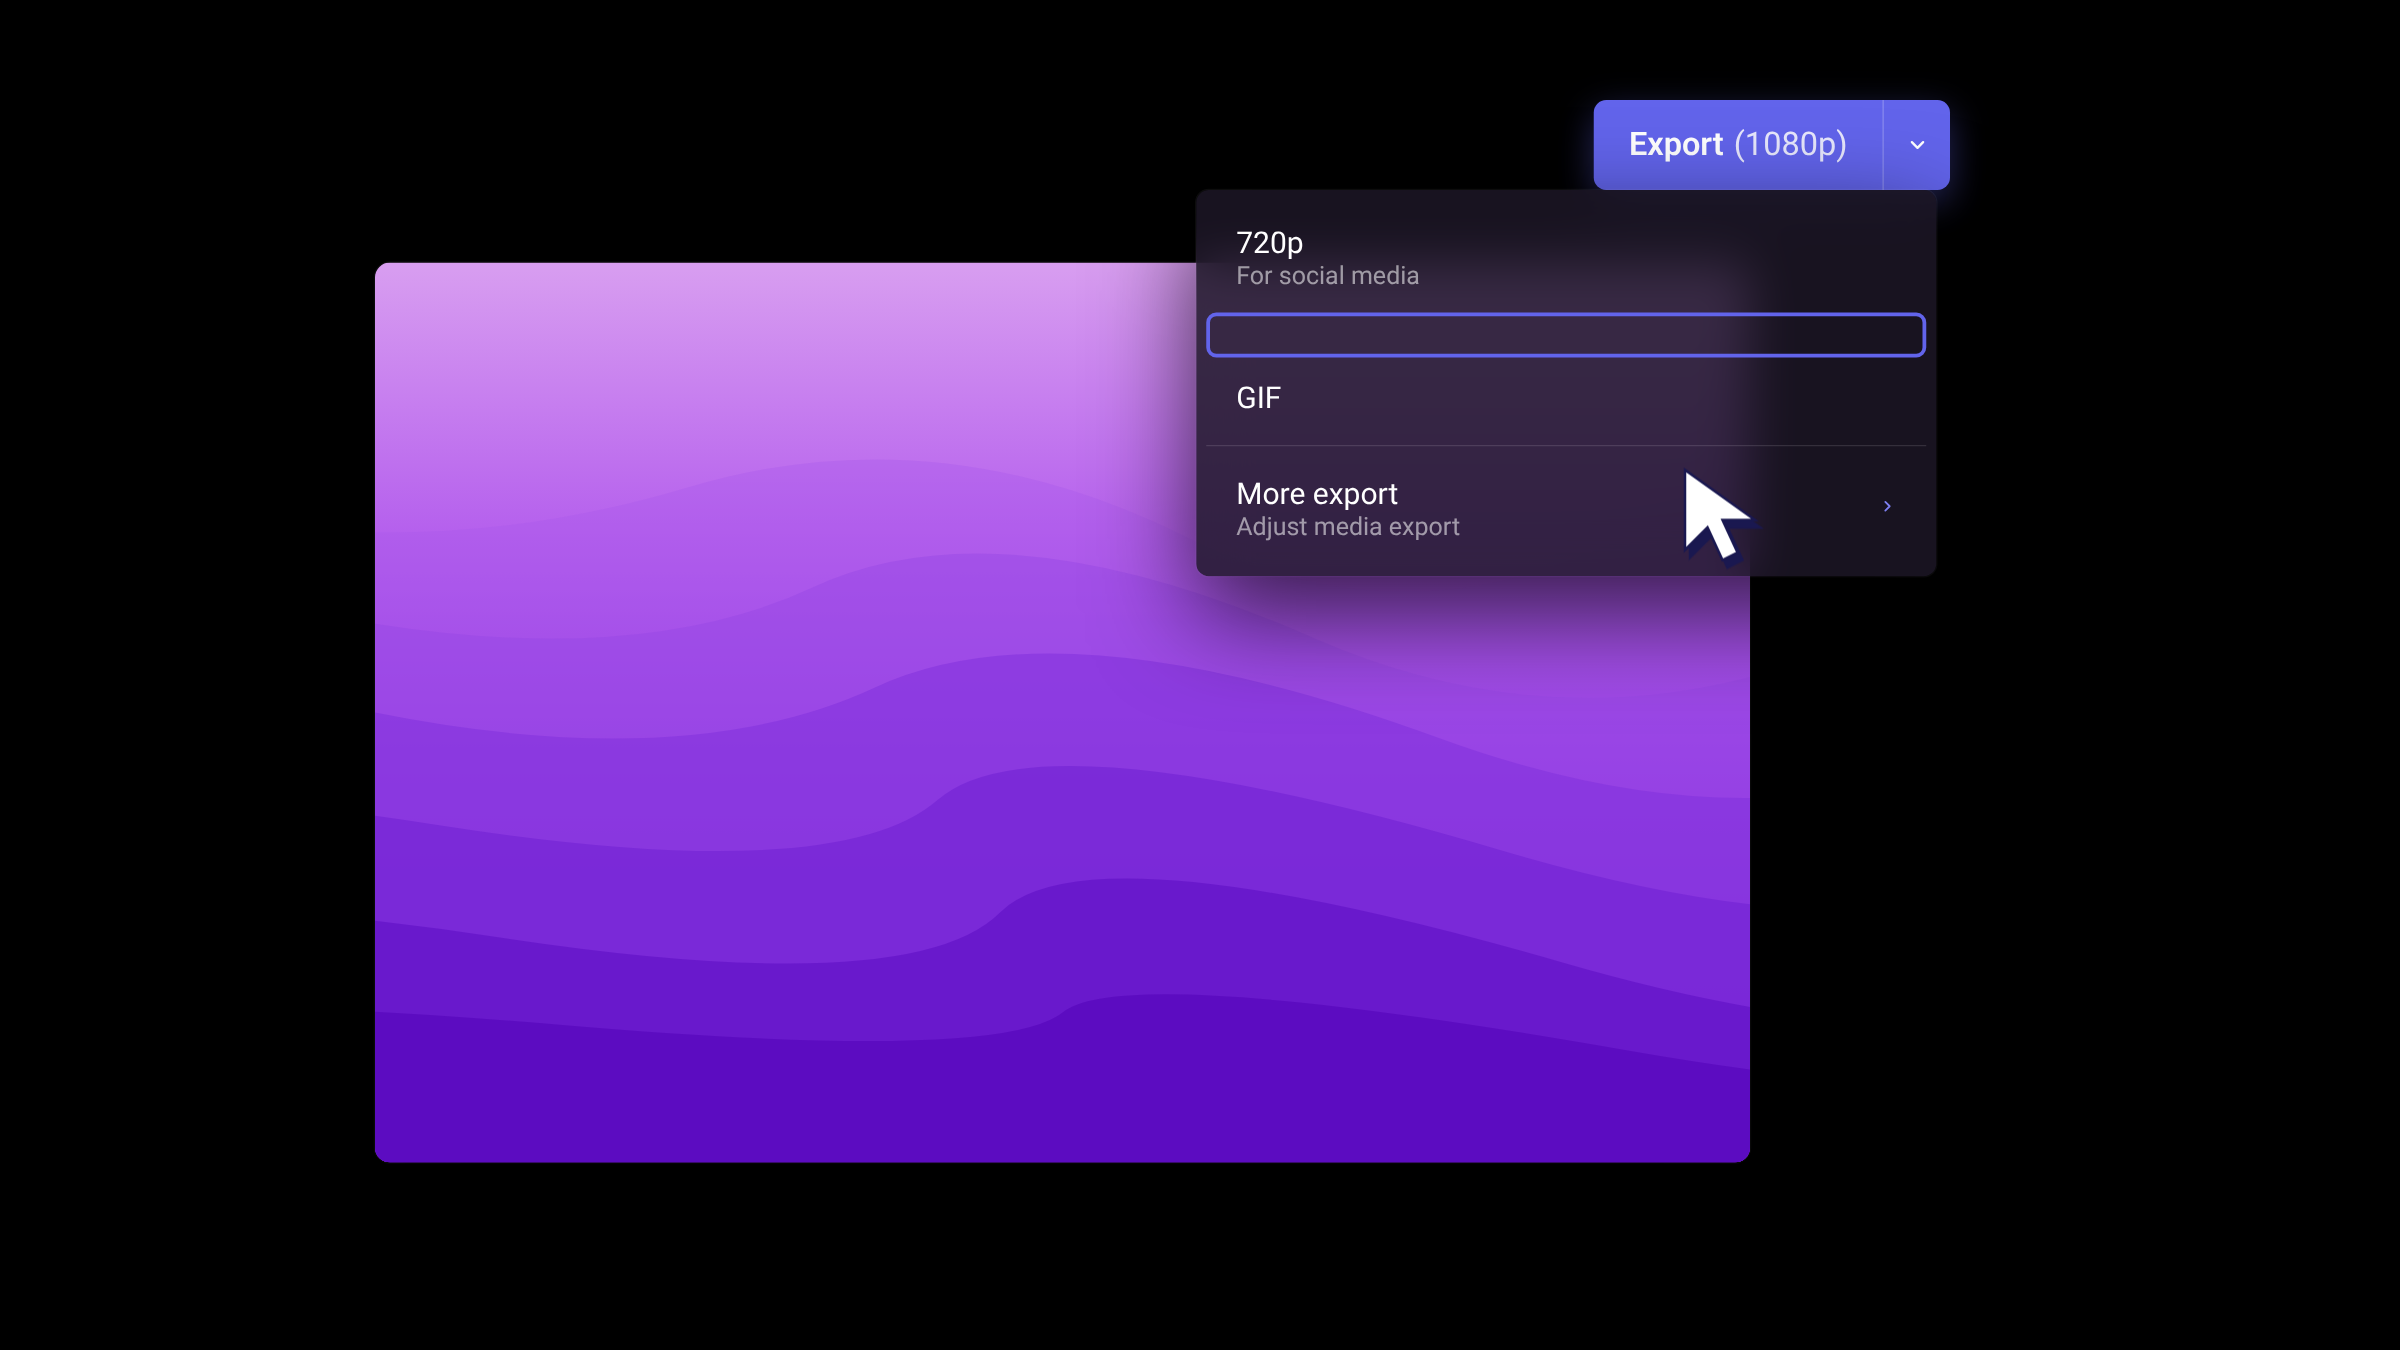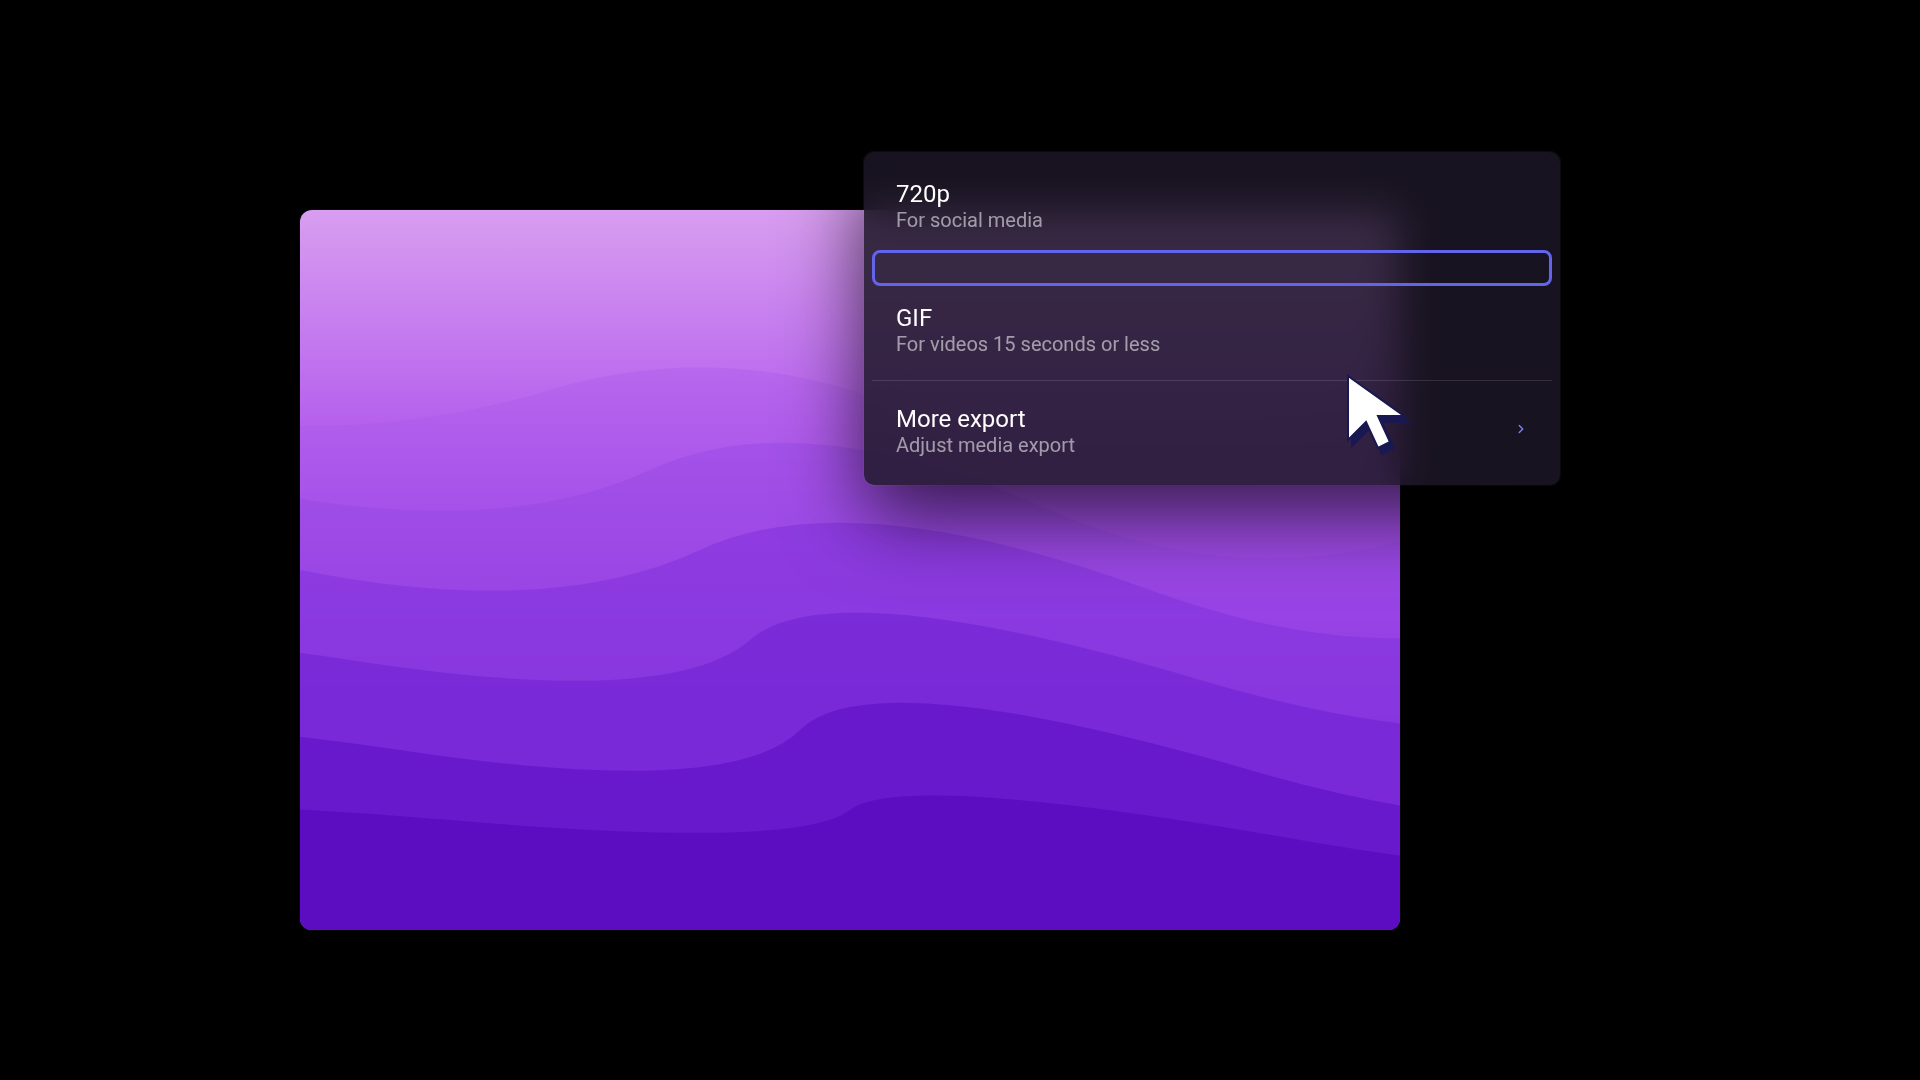--- a/index.html
+++ b/index.html
@@ -69,23 +69,23 @@
     .export-chevron {
       width: 54px;
       display: flex;
       align-items: center;
       justify-content: center;
       border-left: 1px solid rgba(255,255,255,0.25);
       cursor: pointer;
     }
     .dropdown {
       position: absolute;
-      right: 40px;
+      right: 51px;
       top: 72px;
-      width: 696px;
+      width: 592px;
       background: rgba(28, 22, 38, 0.85);
       backdrop-filter: blur(20px);
       border-radius: 10px;
       box-shadow: 0 30px 80px rgba(0,0,0,0.7), 0 0 0 1px rgba(255,255,255,0.06);
       padding: 10px 8px;
     }
     .dd-item {
       padding: 18px 24px;
       border-radius: 8px;
       cursor: pointer;
@@ -149,38 +149,48 @@
         <path d="M0,180 Q200,160 400,200 T800,180 T1200,220 T1600,190 T2200,210 V720 H0 Z" fill="rgba(170,90,235,0.35)"></path>
         <path d="M0,260 Q250,230 500,280 T900,260 T1300,300 T1800,270 T2200,290 V720 H0 Z" fill="rgba(150,70,228,0.45)"></path>
         <path d="M0,340 Q300,310 550,360 T950,340 T1400,380 T1900,350 T2200,370 V720 H0 Z" fill="rgba(130,50,220,0.55)"></path>
         <path d="M0,430 Q280,400 600,450 T1000,430 T1450,470 T1950,440 T2200,460 V720 H0 Z" fill="rgba(115,35,212,0.65)"></path>
         <path d="M0,520 Q320,490 650,540 T1050,520 T1500,560 T2000,530 T2200,550 V720 H0 Z" fill="rgba(100,20,200,0.75)"></path>
         <path d="M0,600 Q350,580 700,610 T1100,600 T1550,630 T2050,610 T2200,620 V720 H0 Z" fill="rgba(90,10,190,0.85)"></path>
       </svg>
     </div>
   </div>
 
+  <div class="export-btn">
+    <div class="export-main">
+      <span class="export-label">Export</span>
+      <span class="export-res">(1080p)</span>
+    </div>
+    <div class="export-chevron">
+      <svg width="18" height="18" viewBox="0 0 24 24" fill="none" stroke="#fff" stroke-width="2.5" stroke-linecap="round" stroke-linejoin="round">
+          <polyline points="6 9 12 15 18 9"></polyline>
+        </svg>
+    </div>
+  </div>
 
   <div class="dropdown">
 
     <div class="dd-item">
       <div class="dd-title">
         <span>720p</span>
       </div>
       <div class="dd-sub">For social media</div>
     </div>
 
     <div class="dd-item selected">
     </div>
 
     <div class="dd-item">
       <div class="dd-title">
         <span>GIF</span>
       </div>
-      <div class="dd-sub">For videos 15 seconds or less</div>
     </div>
 
     <div class="dd-divider"></div>
 
     <div class="dd-item dd-more">
       <div>
         <div class="dd-title">
           <span>More export</span>
         </div>
         <div class="dd-sub">Adjust media export</div>

